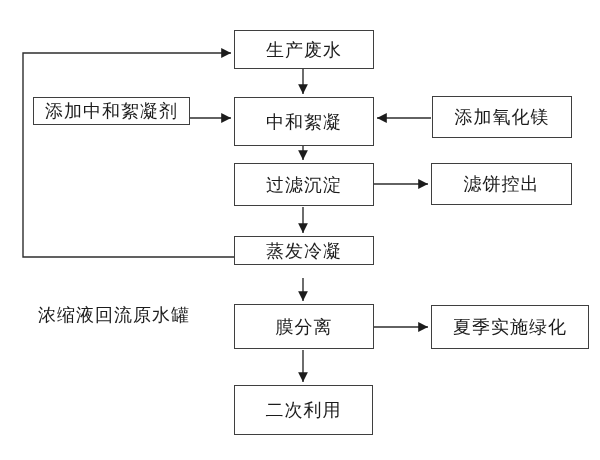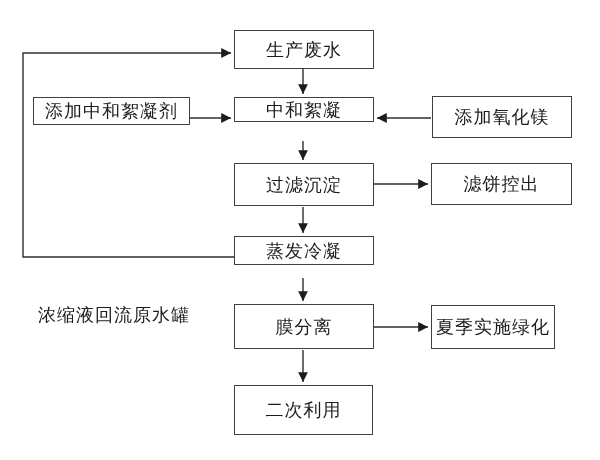--- a/index.html
+++ b/index.html
@@ -73,21 +73,21 @@
   </svg>
 
   <div class="node" style="left:234px; top:30px; width:140px; height:39px;">
     <span>生产废水</span>
   </div>
 
   <div class="node" style="left:33px; top:97px; width:157px; height:28px;">
     <span>添加中和絮凝剂</span>
   </div>
 
-  <div class="node" style="left:234px; top:97px; width:140px; height:25px;">
+  <div class="node" style="left:234px; top:97px; width:140px; height:49px;">
     <span>中和絮凝</span>
   </div>
 
   <div class="node" style="left:432px; top:96px; width:140px; height:42px;">
     <span>添加氧化镁</span>
   </div>
 
   <div class="node" style="left:234px; top:163px; width:140px; height:43px;">
     <span>过滤沉淀</span>
   </div>
@@ -97,21 +97,21 @@
   </div>
 
   <div class="node" style="left:234px; top:236px; width:140px; height:29px;">
     <span>蒸发冷凝</span>
   </div>
 
   <div class="node" style="left:234px; top:304px; width:140px; height:45px;">
     <span>膜分离</span>
   </div>
 
-  <div class="node" style="left:431px; top:305px; width:124px; height:44px;">
+  <div class="node" style="left:431px; top:305px; width:158px; height:44px;">
     <span>夏季实施绿化</span>
   </div>
 
   <div class="node" style="left:234px; top:385px; width:139px; height:50px;">
     <span>二次利用</span>
   </div>
 
   <div class="edge-label" style="left:38px; top:262px;margin-top:41px;">浓缩液回流原水罐</div>
 
 </div>

